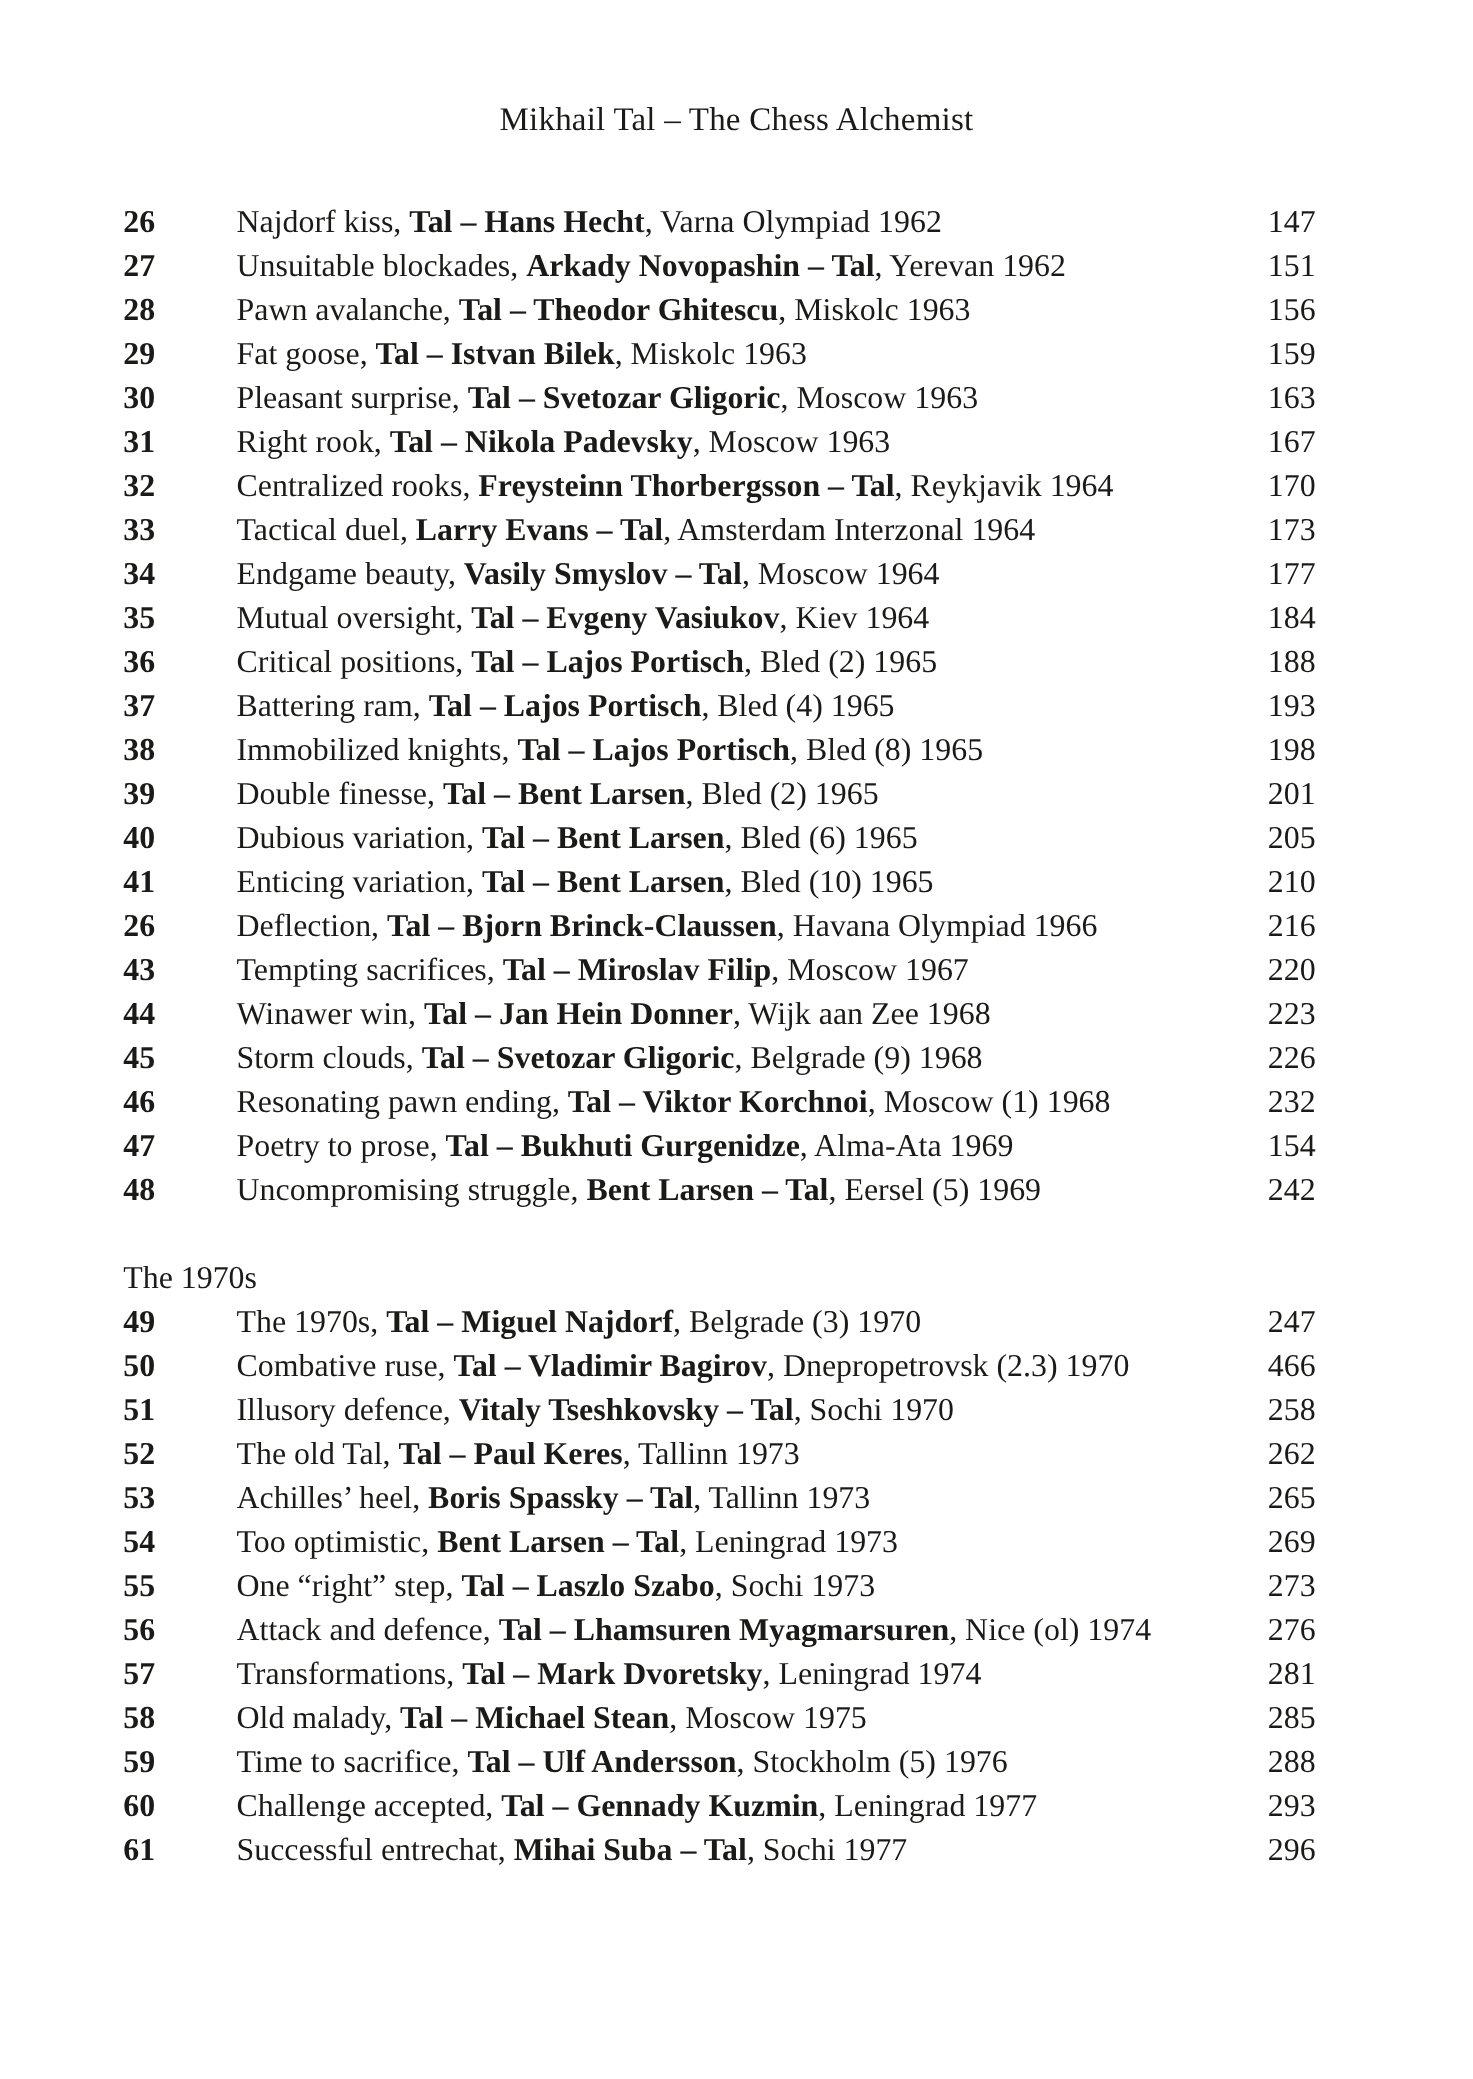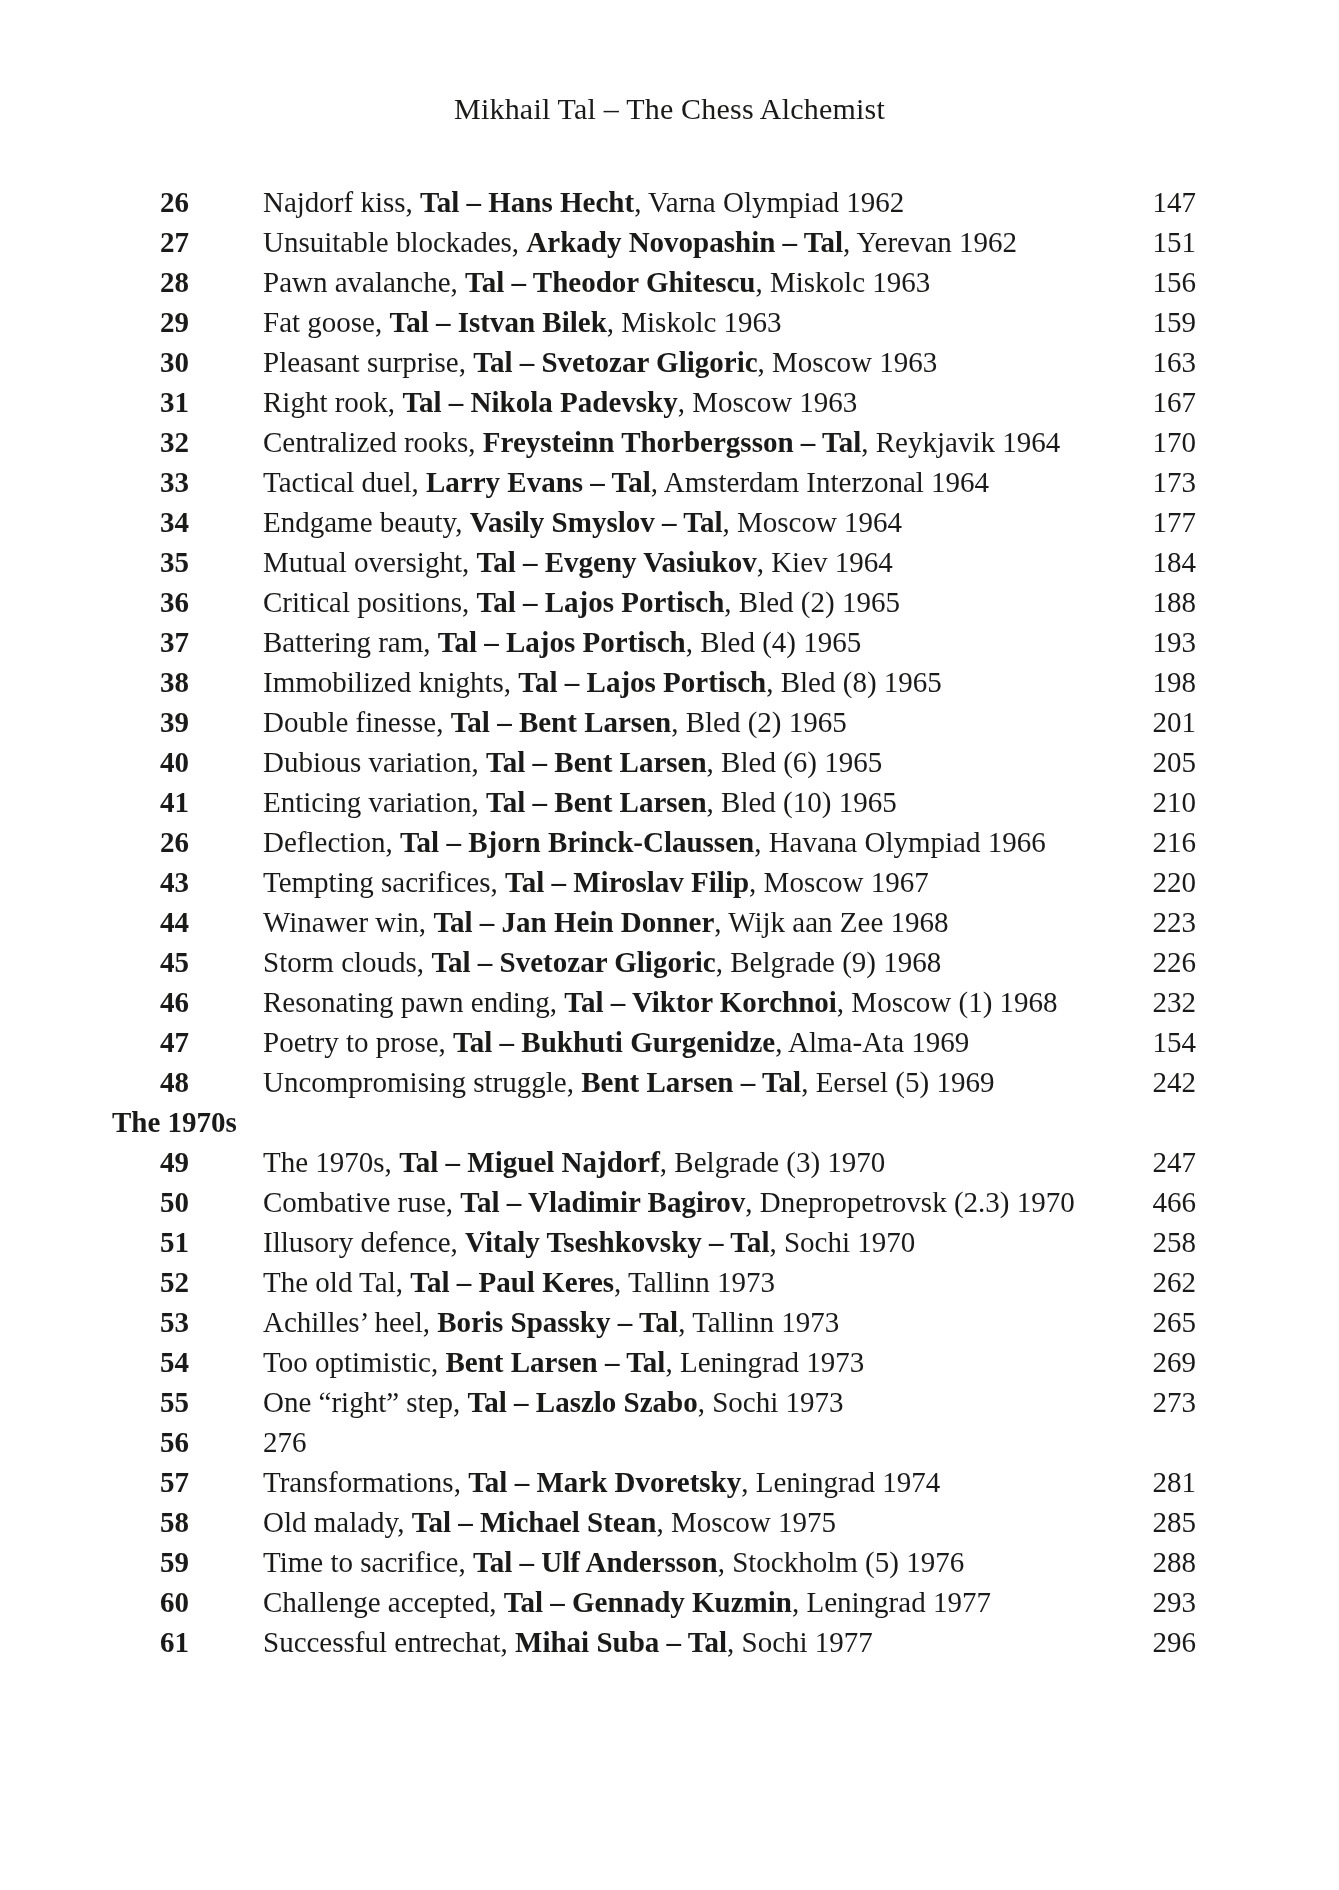--- a/index.html
+++ b/index.html
@@ -35,40 +35,40 @@
     display: flex;
     align-items: baseline;
     height: 40px;
     line-height: 40px;
     font-size: 29px;
     white-space: nowrap;
   }
   .toc-num {
     flex: 0 0 103px;
     font-weight: bold;
-    margin-left: 48px;
   }
   .toc-title {
     flex: 1 1 auto;
     overflow: hidden;
   }
   .toc-title .players {
     font-weight: bold;
   }
   .toc-page {
     flex: 0 0 auto;
     margin-left: 0;
     text-align: right;
     font-family: Liberation Serif, serif;
   }
   .section-heading {
+    margin-top: 40px;
     height: 40px;
     line-height: 40px;
     font-size: 29px;
-    font-weight: bold;
+    font-weight: normal;
   }
 </style>
 </head>
 <body>
 
 <div class="page-header">Mikhail Tal – The Chess Alchemist</div>
 
 <div class="toc">
     <div class="toc-row">
     <span class="toc-num">26</span>
@@ -216,20 +216,21 @@
     <span class="toc-title"><span class="pre">Too optimistic, </span><span class="players">Bent Larsen – Tal</span><span class="post">, Leningrad 1973</span></span>
     <span class="toc-page">269</span>
   </div>
     <div class="toc-row">
     <span class="toc-num">55</span>
     <span class="toc-title"><span class="pre">One “right” step, </span><span class="players">Tal – Laszlo Szabo</span><span class="post">, Sochi 1973</span></span>
     <span class="toc-page">273</span>
   </div>
     <div class="toc-row">
     <span class="toc-num">56</span>
+    <span class="toc-title"><span class="pre">Attack and defence, </span><span class="players">Tal – Lhamsuren Myagmarsuren</span><span class="post">, Nice (ol) 1974</span></span>
     <span class="toc-page">276</span>
   </div>
     <div class="toc-row">
     <span class="toc-num">57</span>
     <span class="toc-title"><span class="pre">Transformations, </span><span class="players">Tal – Mark Dvoretsky</span><span class="post">, Leningrad 1974</span></span>
     <span class="toc-page">281</span>
   </div>
     <div class="toc-row">
     <span class="toc-num">58</span>
     <span class="toc-title"><span class="pre">Old malady, </span><span class="players">Tal – Michael Stean</span><span class="post">, Moscow 1975</span></span>

